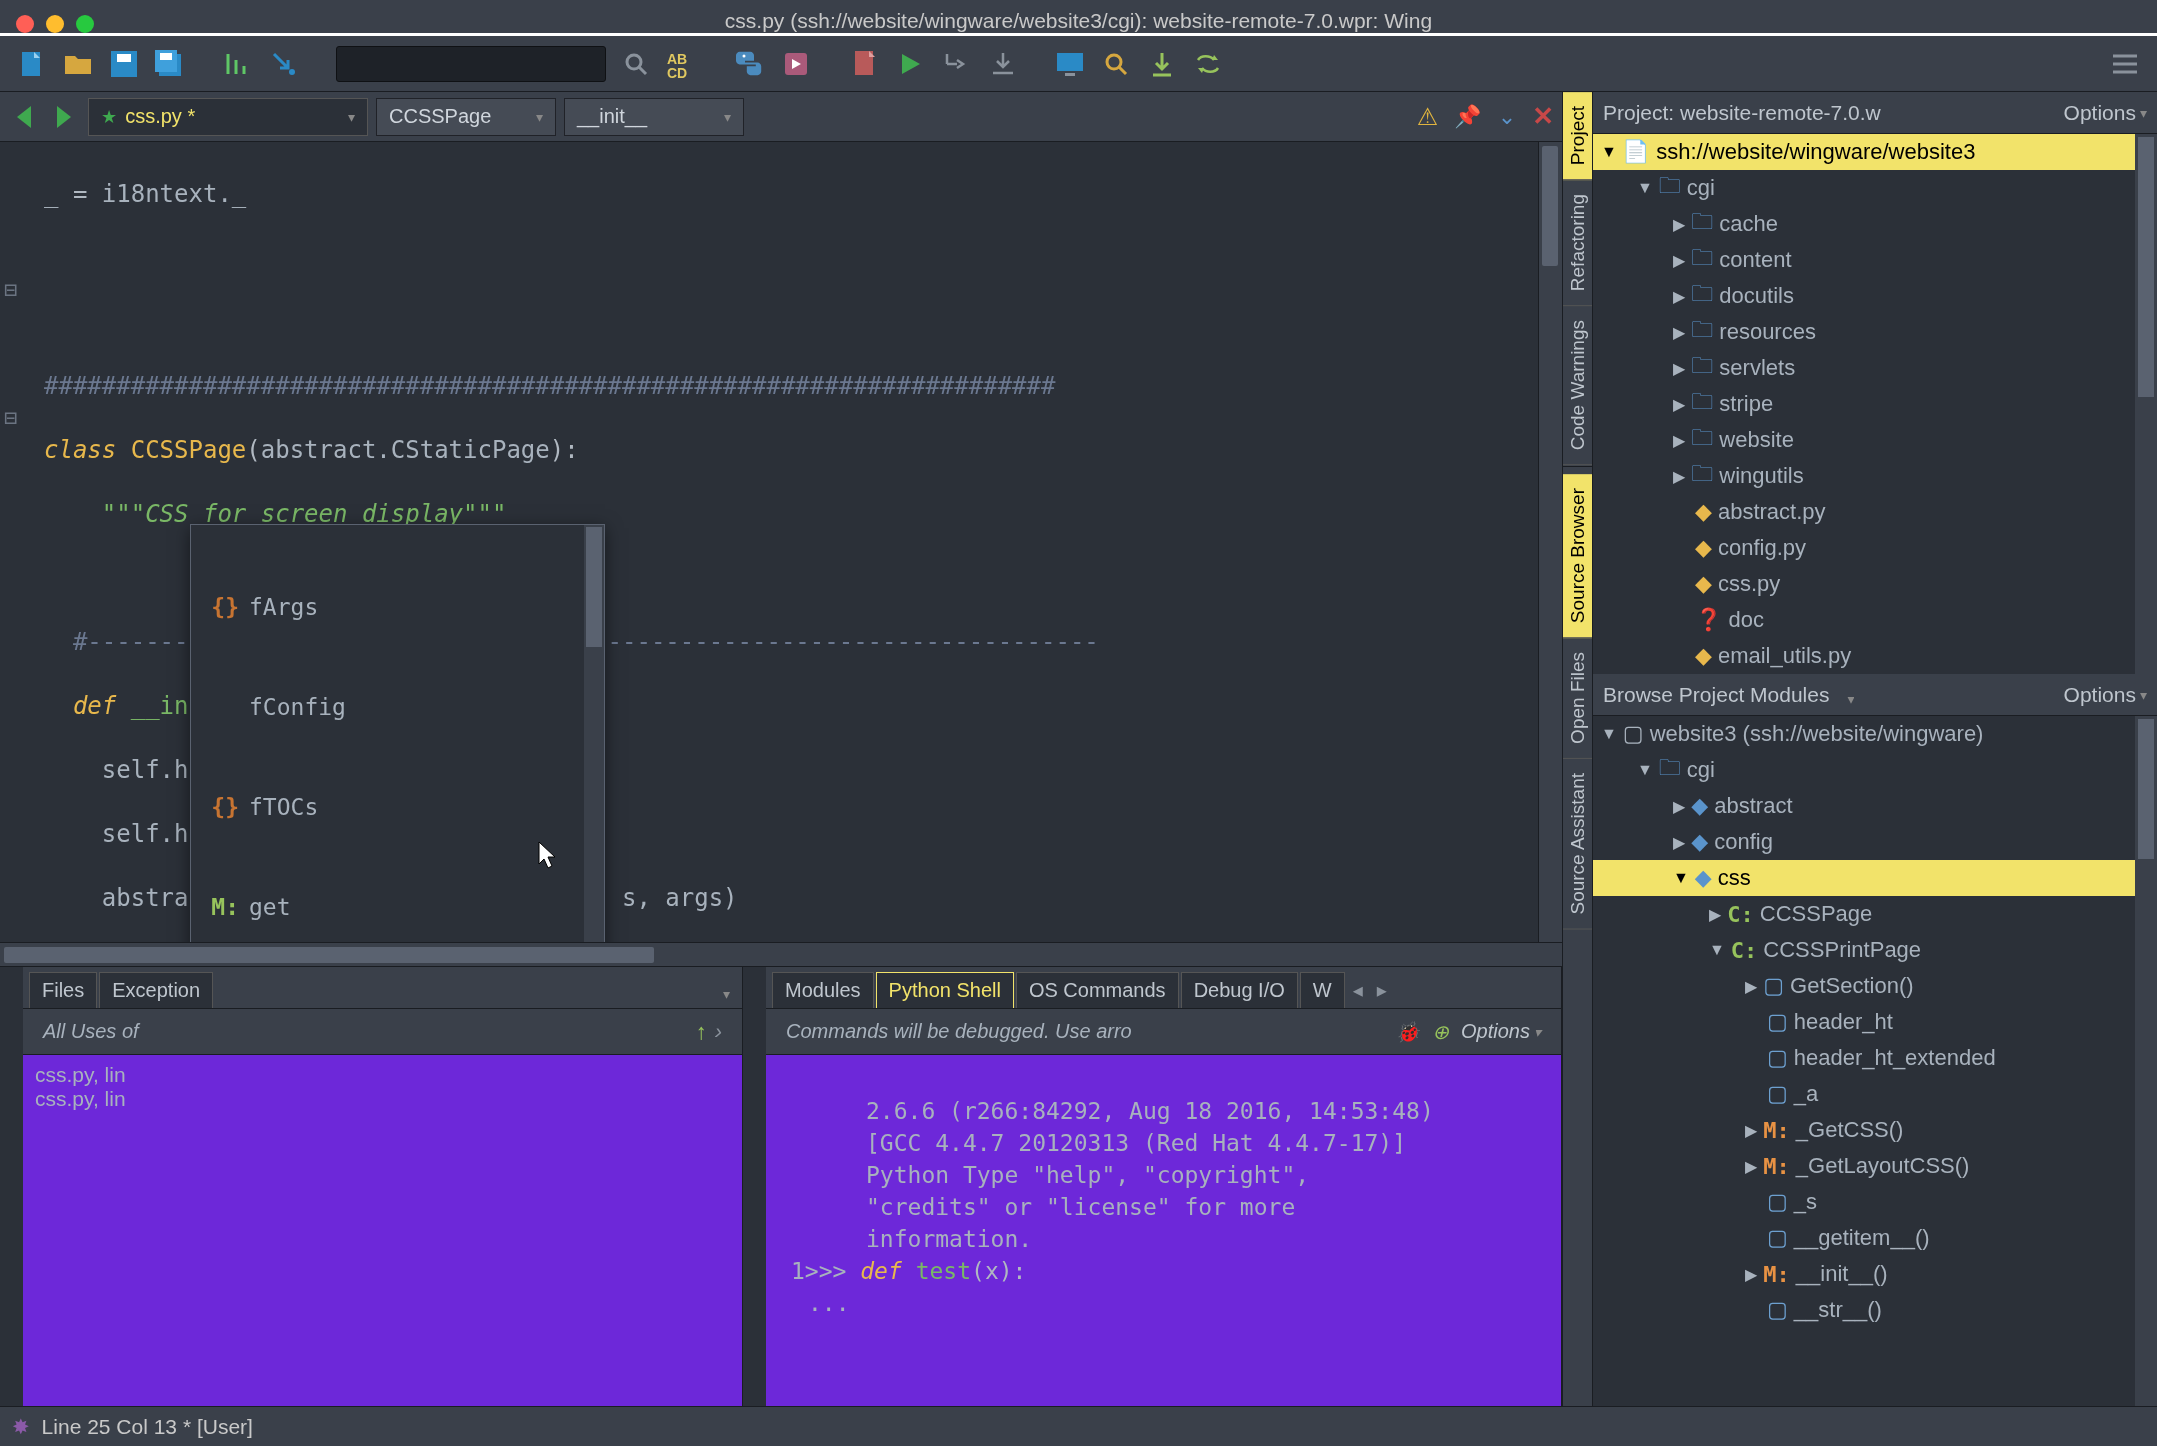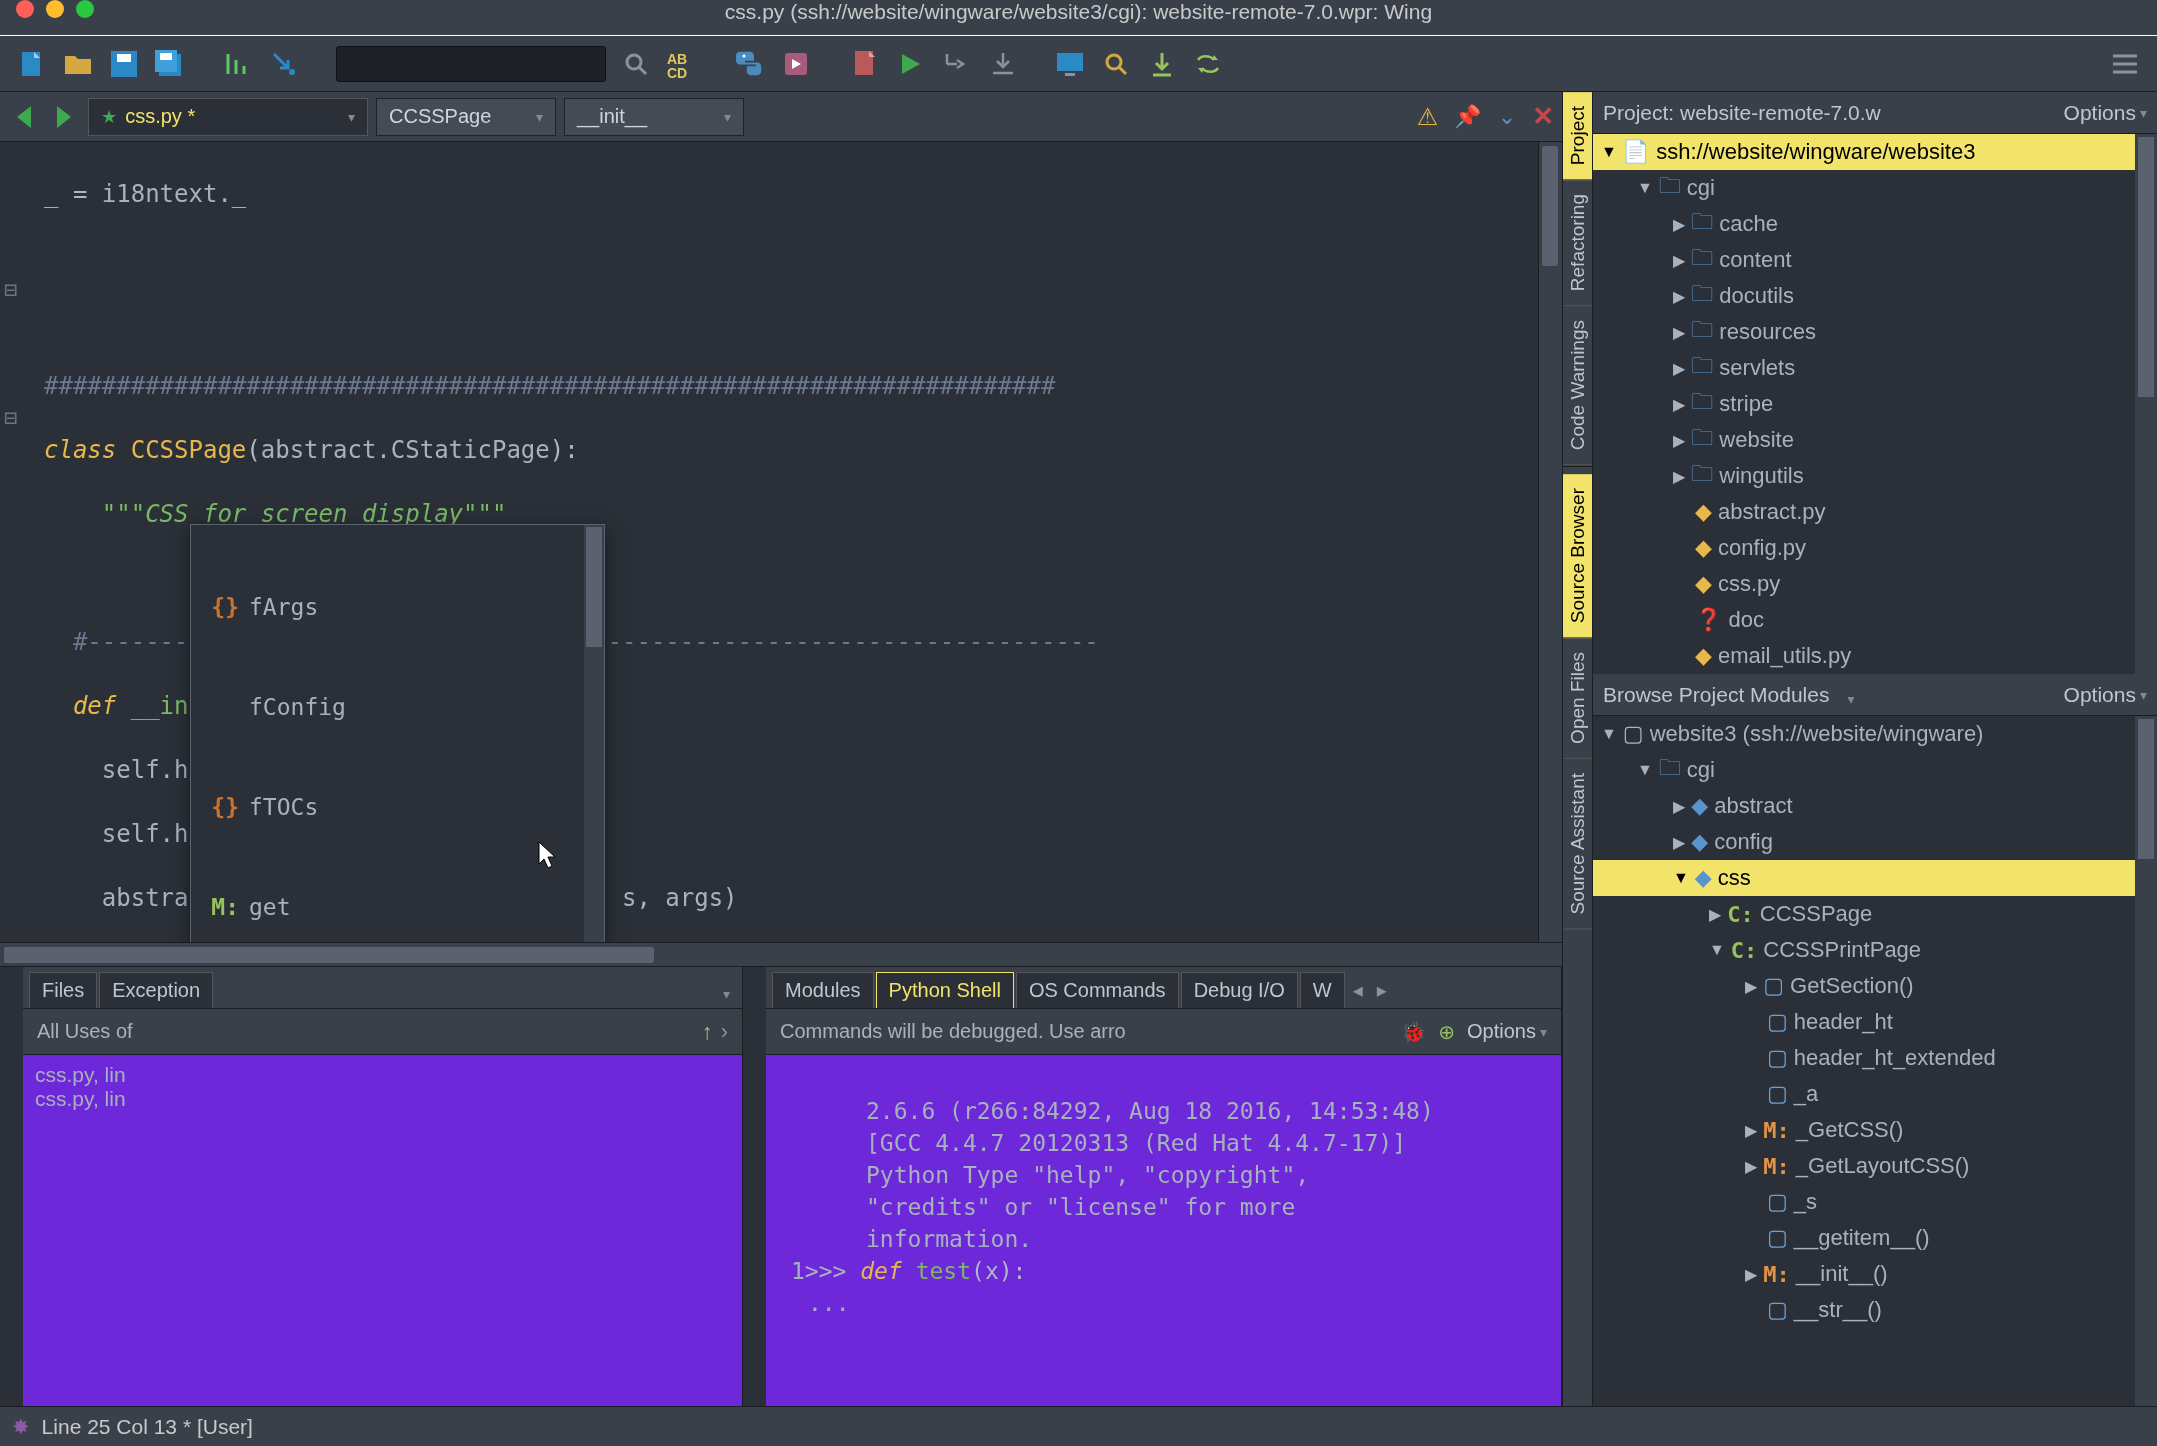--- a/index.html
+++ b/index.html
@@ -13,22 +13,22 @@
   overflow: hidden;
   display: flex;
   flex-direction: column;
 }
 
 
 .titlebar {
   height: 36px;
   background: #3a404a;
   display: flex;
-  align-items: flex-start;
-  border-bottom: 1px solid #ffffff;
+  align-items: flex-end;
+  border-bottom: 3px solid #ffffff;
   position: relative;
 }
 .traffic-lights { display: flex; gap: 12px; padding-left: 16px; }
 .traffic-light { width: 18px; height: 18px; border-radius: 50%; }
 .tl-red { background: #ff5f56; }
 .tl-yellow { background: #ffbd2e; }
 .tl-green { background: #27c93f; }
 .title-text { position: absolute; left: 0; right: 0; text-align: center; color: #c9c9c9; font-size: 21px; }
 
 
@@ -152,21 +152,21 @@
   height: 440px;
   display: flex;
   flex-direction: column;
   border-top: 1px solid #1a1d22;
 }
 .bl-row { flex:1; display:flex; }
 .bl-panel { flex:1; display:flex; flex-direction:column; border-right:1px solid #1a1d22; min-width:0;margin-left:23px; }
 .bl-tabs { height: 42px; background:#3a404a; display:flex; align-items:flex-end; padding: 0 6px; border-bottom:1px solid #1a1d22; gap:2px; overflow:hidden; }
 .bl-tab { padding: 6px 12px; background:#2b3038; border:1px solid #555; border-bottom:none; color:#bfc6ce; font-size:20px; white-space:nowrap; }
 .bl-tab.active { background:#2b3038; color:#f2e36a; border-color:#f2e36a; }
-.bl-toolbar { height:46px; background:#3a404a; display:flex; align-items:center; padding:0 14px; gap:4px; justify-content:space-between; border-bottom:1px solid #1a1d22; }
+.bl-toolbar { height:46px; background:#3a404a; display:flex; align-items:center; padding:0 20px; gap:4px; justify-content:space-between; border-bottom:1px solid #1a1d22;font-style:italic; }
 .bl-content { flex:1; background:#6d28d9; padding:8px 12px; font-size:21px; overflow:hidden; }
 .console { font-family: "Menlo", monospace; font-size:23px; line-height:32px; white-space:pre; color:#a8b2bd; padding-left:100px; }
 
 
 .right-col {
   width: 595px;
   display: flex;
   border-left: 1px solid #1a1d22;
 }
 .vtabs {

